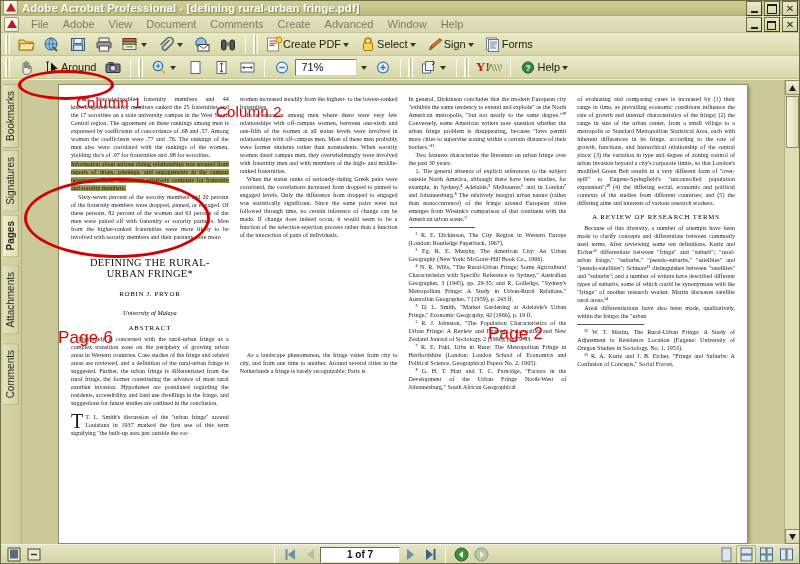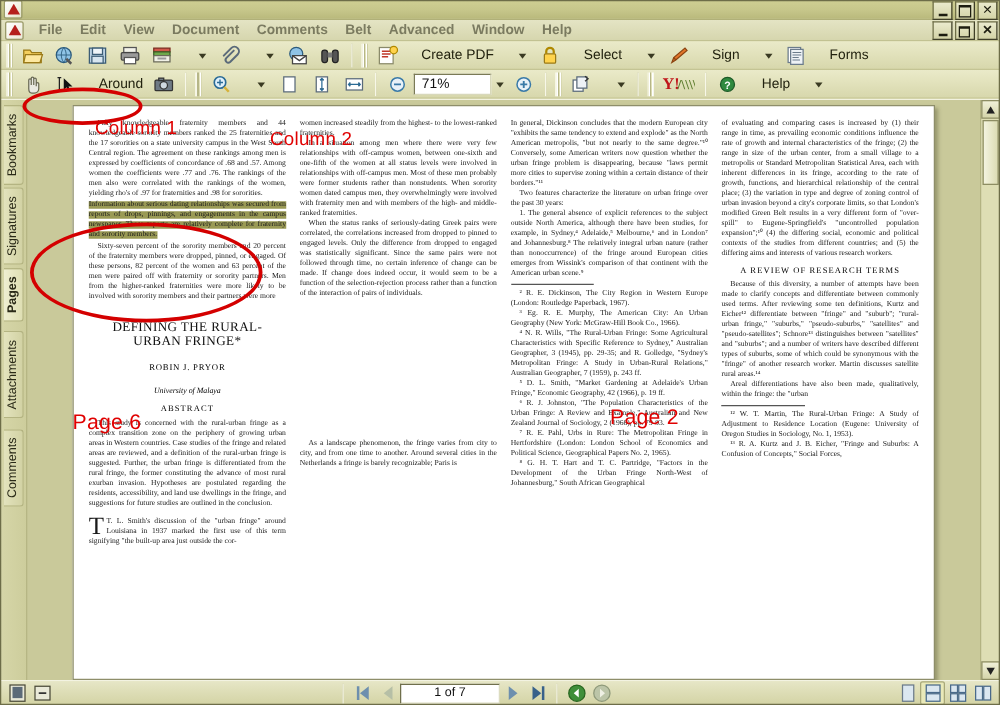--- a/index.html
+++ b/index.html
@@ -55,21 +55,20 @@
   .wbtn.mn:after{content:"";width:7px;height:2px;background:#1d1d10;margin-top:6px;}
   .wbtn.rst:after{content:"";width:7px;height:6px;border:1px solid #1d1d10;border-top-width:2px;margin-left:-2px;margin-top:2px;}
 
   
   .menubar {
     height: 19px;
     background: linear-gradient(to bottom,#e4e4c4,#d6d6ae);
     display:flex; align-items:center; gap:0px; padding-left:2px;
     border-bottom:1px solid #c2c292;
     position:relative;
-    font-weight:bold;
   }
   .menubar .mlogo{
     width:15px;height:15px;margin:0 5px 0 2px;border-radius:2px;
     background: linear-gradient(135deg,#ffffff,#ece9d8);
     border:1px solid #9a9a6a; position:relative; flex:none;
   }
   .menubar .mlogo:after{
     content:""; position:absolute; left:2px; top:2px; width:10px; height:10px;
     background:#b5201d; clip-path: polygon(50% 0,100% 86%,0 86%);
   }
@@ -90,21 +89,21 @@
   }
   .tbrow.r2 { height:28px; }
   .grip{
     width:5px; height:19px; margin:0 3px;
     background: repeating-linear-gradient(to right,#ffffff 0 1px,#b6b687 1px 2px, transparent 2px 3px);
     border-left:1px solid #f6f6e4;
     flex:none;
   }
   .sep{ width:1px;height:19px;background:#b6b687;border-right:1px solid #f7f7e8;margin:0 4px; flex:none;}
   .tbtn{
-    height:22px; display:flex;align-items:center; gap:18px;
+    height:22px; display:flex;align-items:center; gap:0;
     padding:0 3px; border:1px solid transparent; border-radius:2px;
     font-size:11px; color:#22220f; white-space:nowrap; flex:none;
   }
   .tbtn .lbl{ font-size:11px; }
   .caret{ width:0;height:0;border-left:3px solid transparent;border-right:3px solid transparent;border-top:4px solid #3a3a22; margin:2px 2px 0 2px; flex:none;}
 
   
   .ico{ width:18px;height:17px; position:relative; flex:none; display:inline-block;}
   .ico svg{ display:block; }
 
@@ -213,51 +212,52 @@
   .statusbar{
     height:24px; background:linear-gradient(to bottom,#e6e6c6,#d3d3a4);
     border-top:1px solid #f3f3e2;
     display:flex; align-items:center; padding:0 4px;
     position:relative;
   }
   .pagebox{
     width:80px;height:16px;background:#fff;border:1px solid #6f6f4c;
     border-right-color:#dcdcc0;border-bottom-color:#dcdcc0;
     display:flex;align-items:center;justify-content:center;
-    font-size:10px;color:#111;
+    font-size:10px;color:#111;font-weight:bold;
   }
   .sbicon{ width:20px;height:19px;display:flex;align-items:center;justify-content:center;flex:none;}
   .spacer{flex:1;}
   .sb-sep{width:1px;height:16px;background:#b6b687;border-right:1px solid #f7f7e8;margin:0 5px;}
   .layoutbtn{ width:20px;height:19px;display:flex;align-items:center;justify-content:center;border:1px solid transparent;border-radius:2px;}
   .layoutbtn.sel{ background:#e9e9b9; border-color:#a8a878; }
   .outer-border{position:absolute;inset:0;border:1px solid #6d6d48;pointer-events:none;}
 </style>
 </head>
 <body>
 
 <div class="app">
 
   <div class="titlebar">
     <span class="acro-logo"></span>
+    <span class="ttl">Adobe Acrobat Professional - [defining rural-urban fringe.pdf]</span>
     <div class="wbtns">
       <div class="wbtn mn"></div>
       <div class="wbtn sq"></div>
       <div class="wbtn">✕</div>
     </div>
   </div>
 
   <div class="menubar">
     <span class="mlogo"></span>
     <span class="menu-item">File</span>
-    <span class="menu-item">Edit</span>
+    <span class="menu-item">Adobe</span>
     <span class="menu-item">View</span>
     <span class="menu-item">Document</span>
     <span class="menu-item">Comments</span>
-    <span class="menu-item">Belt</span>
+    <span class="menu-item">Create</span>
     <span class="menu-item">Advanced</span>
     <span class="menu-item">Window</span>
     <span class="menu-item">Help</span>
     <div class="wbtns2">
       <div class="wbtn mn"></div>
       <div class="wbtn rst"></div>
       <div class="wbtn">✕</div>
     </div>
   </div>
 

